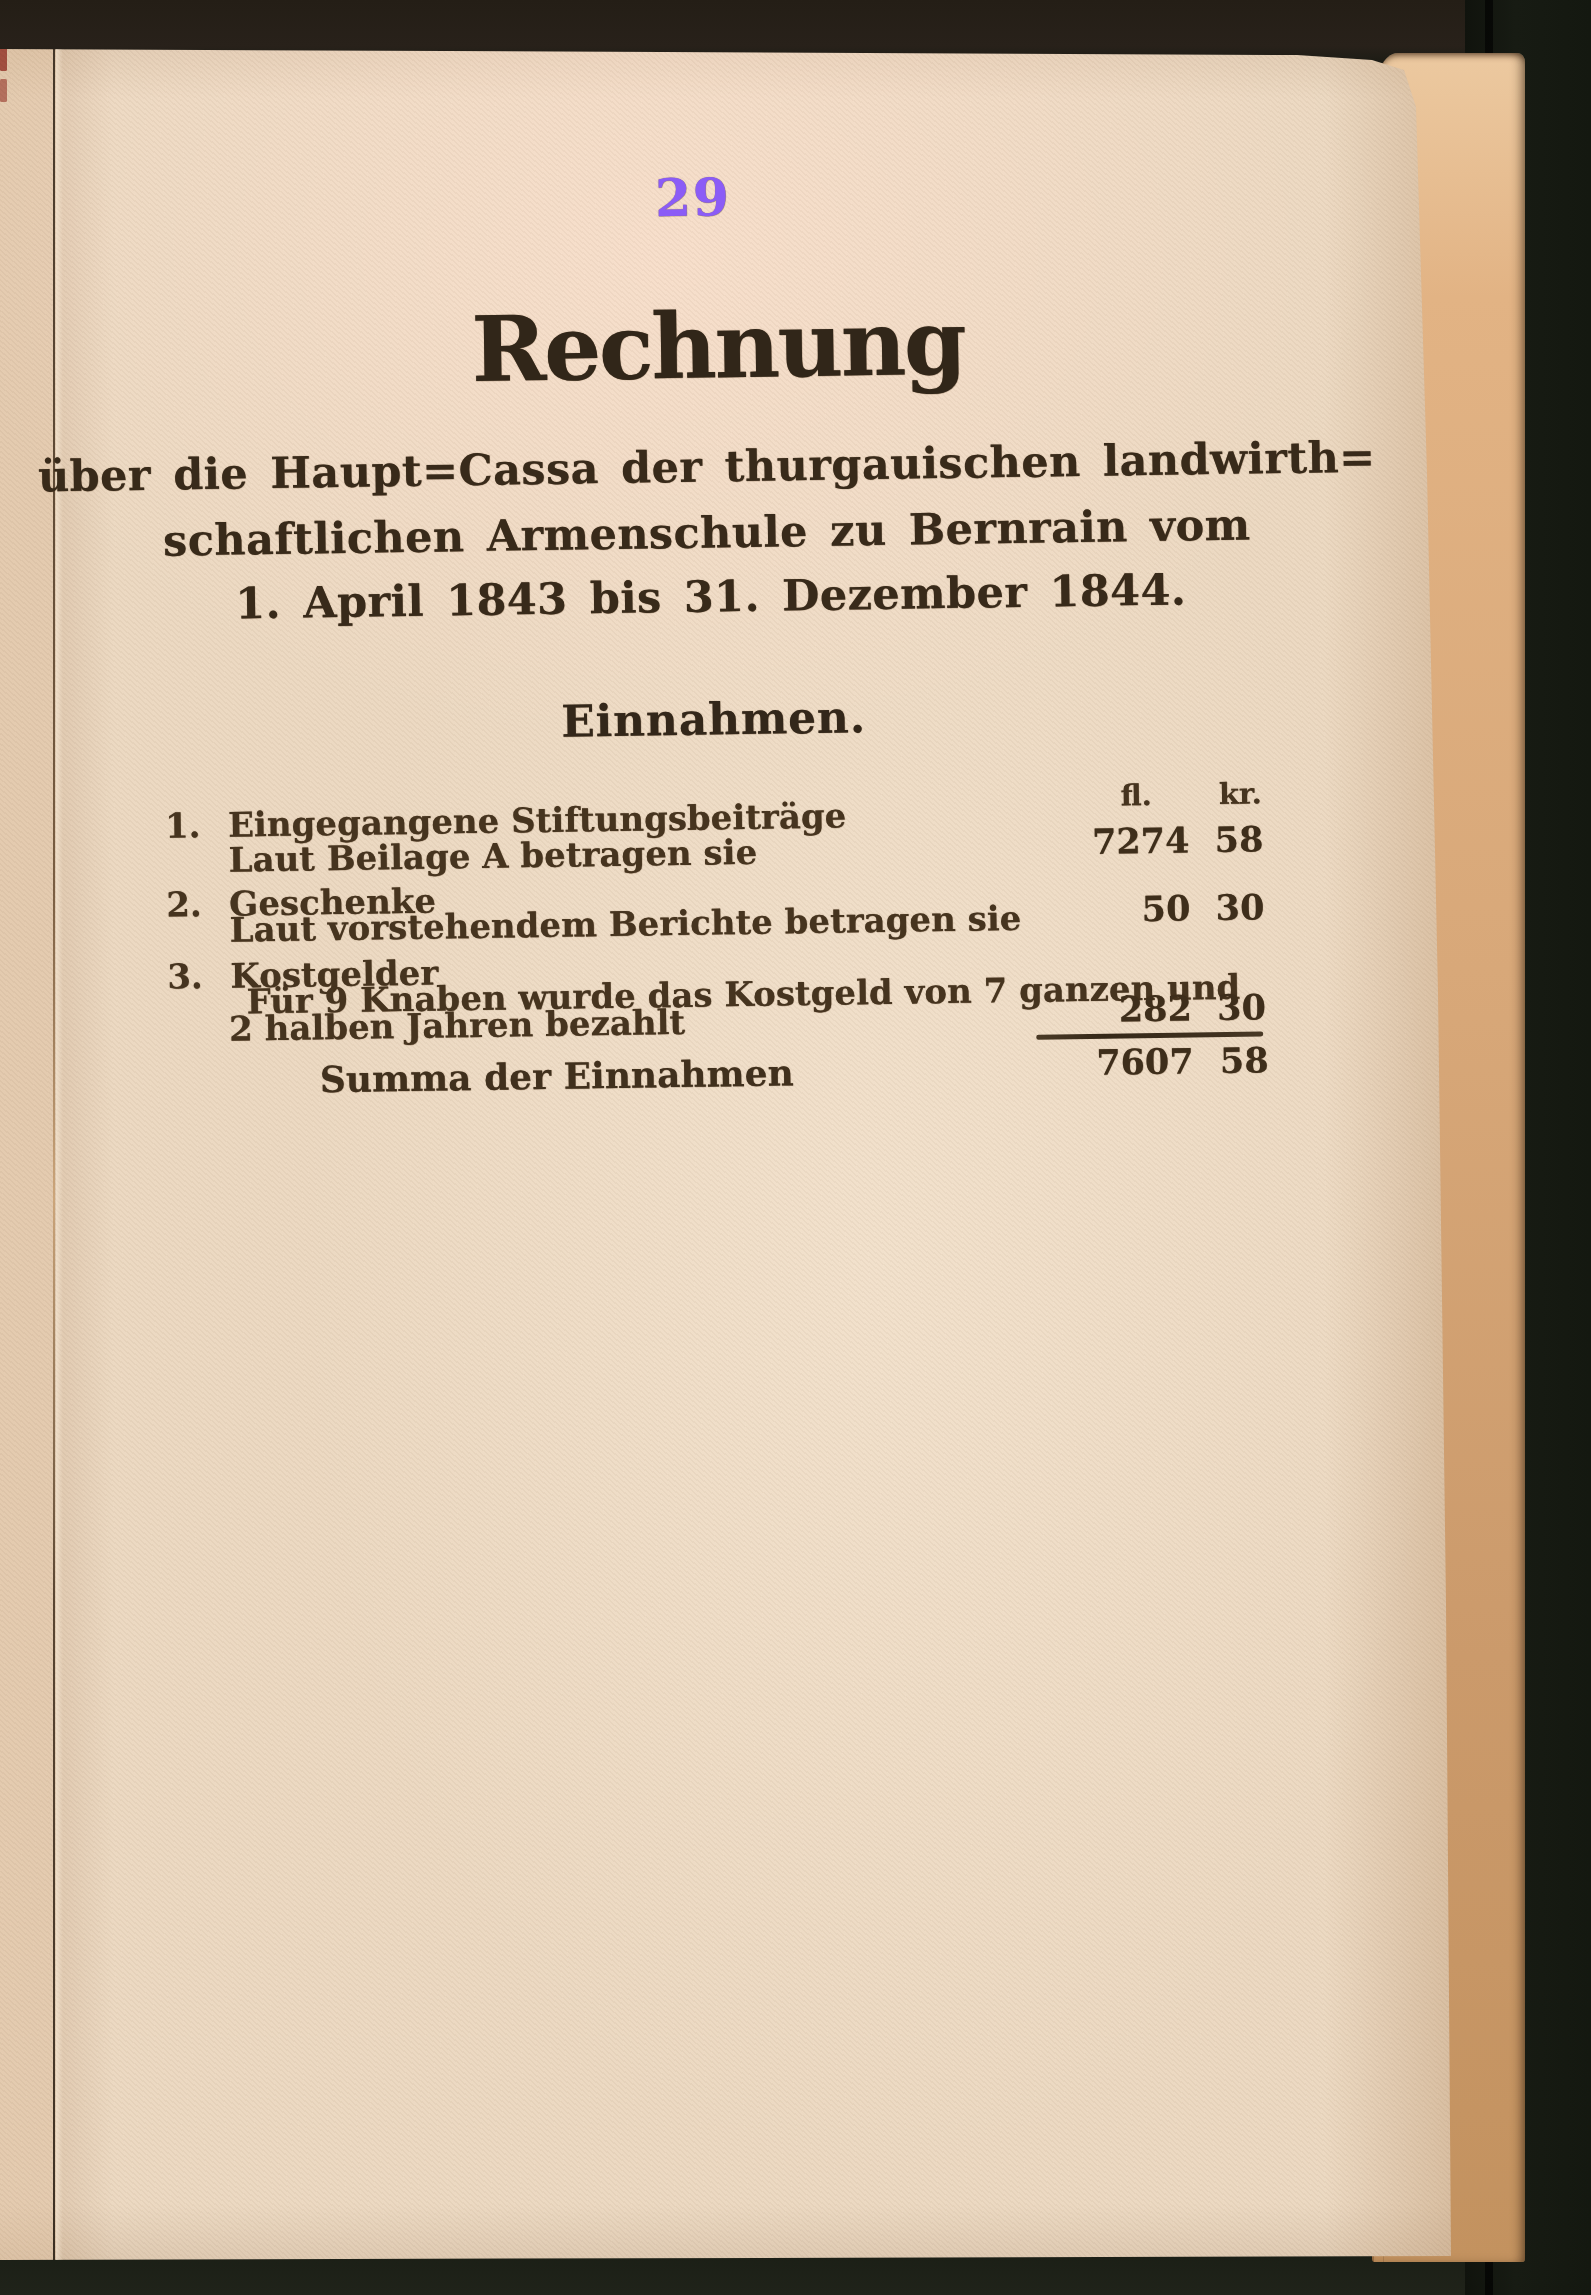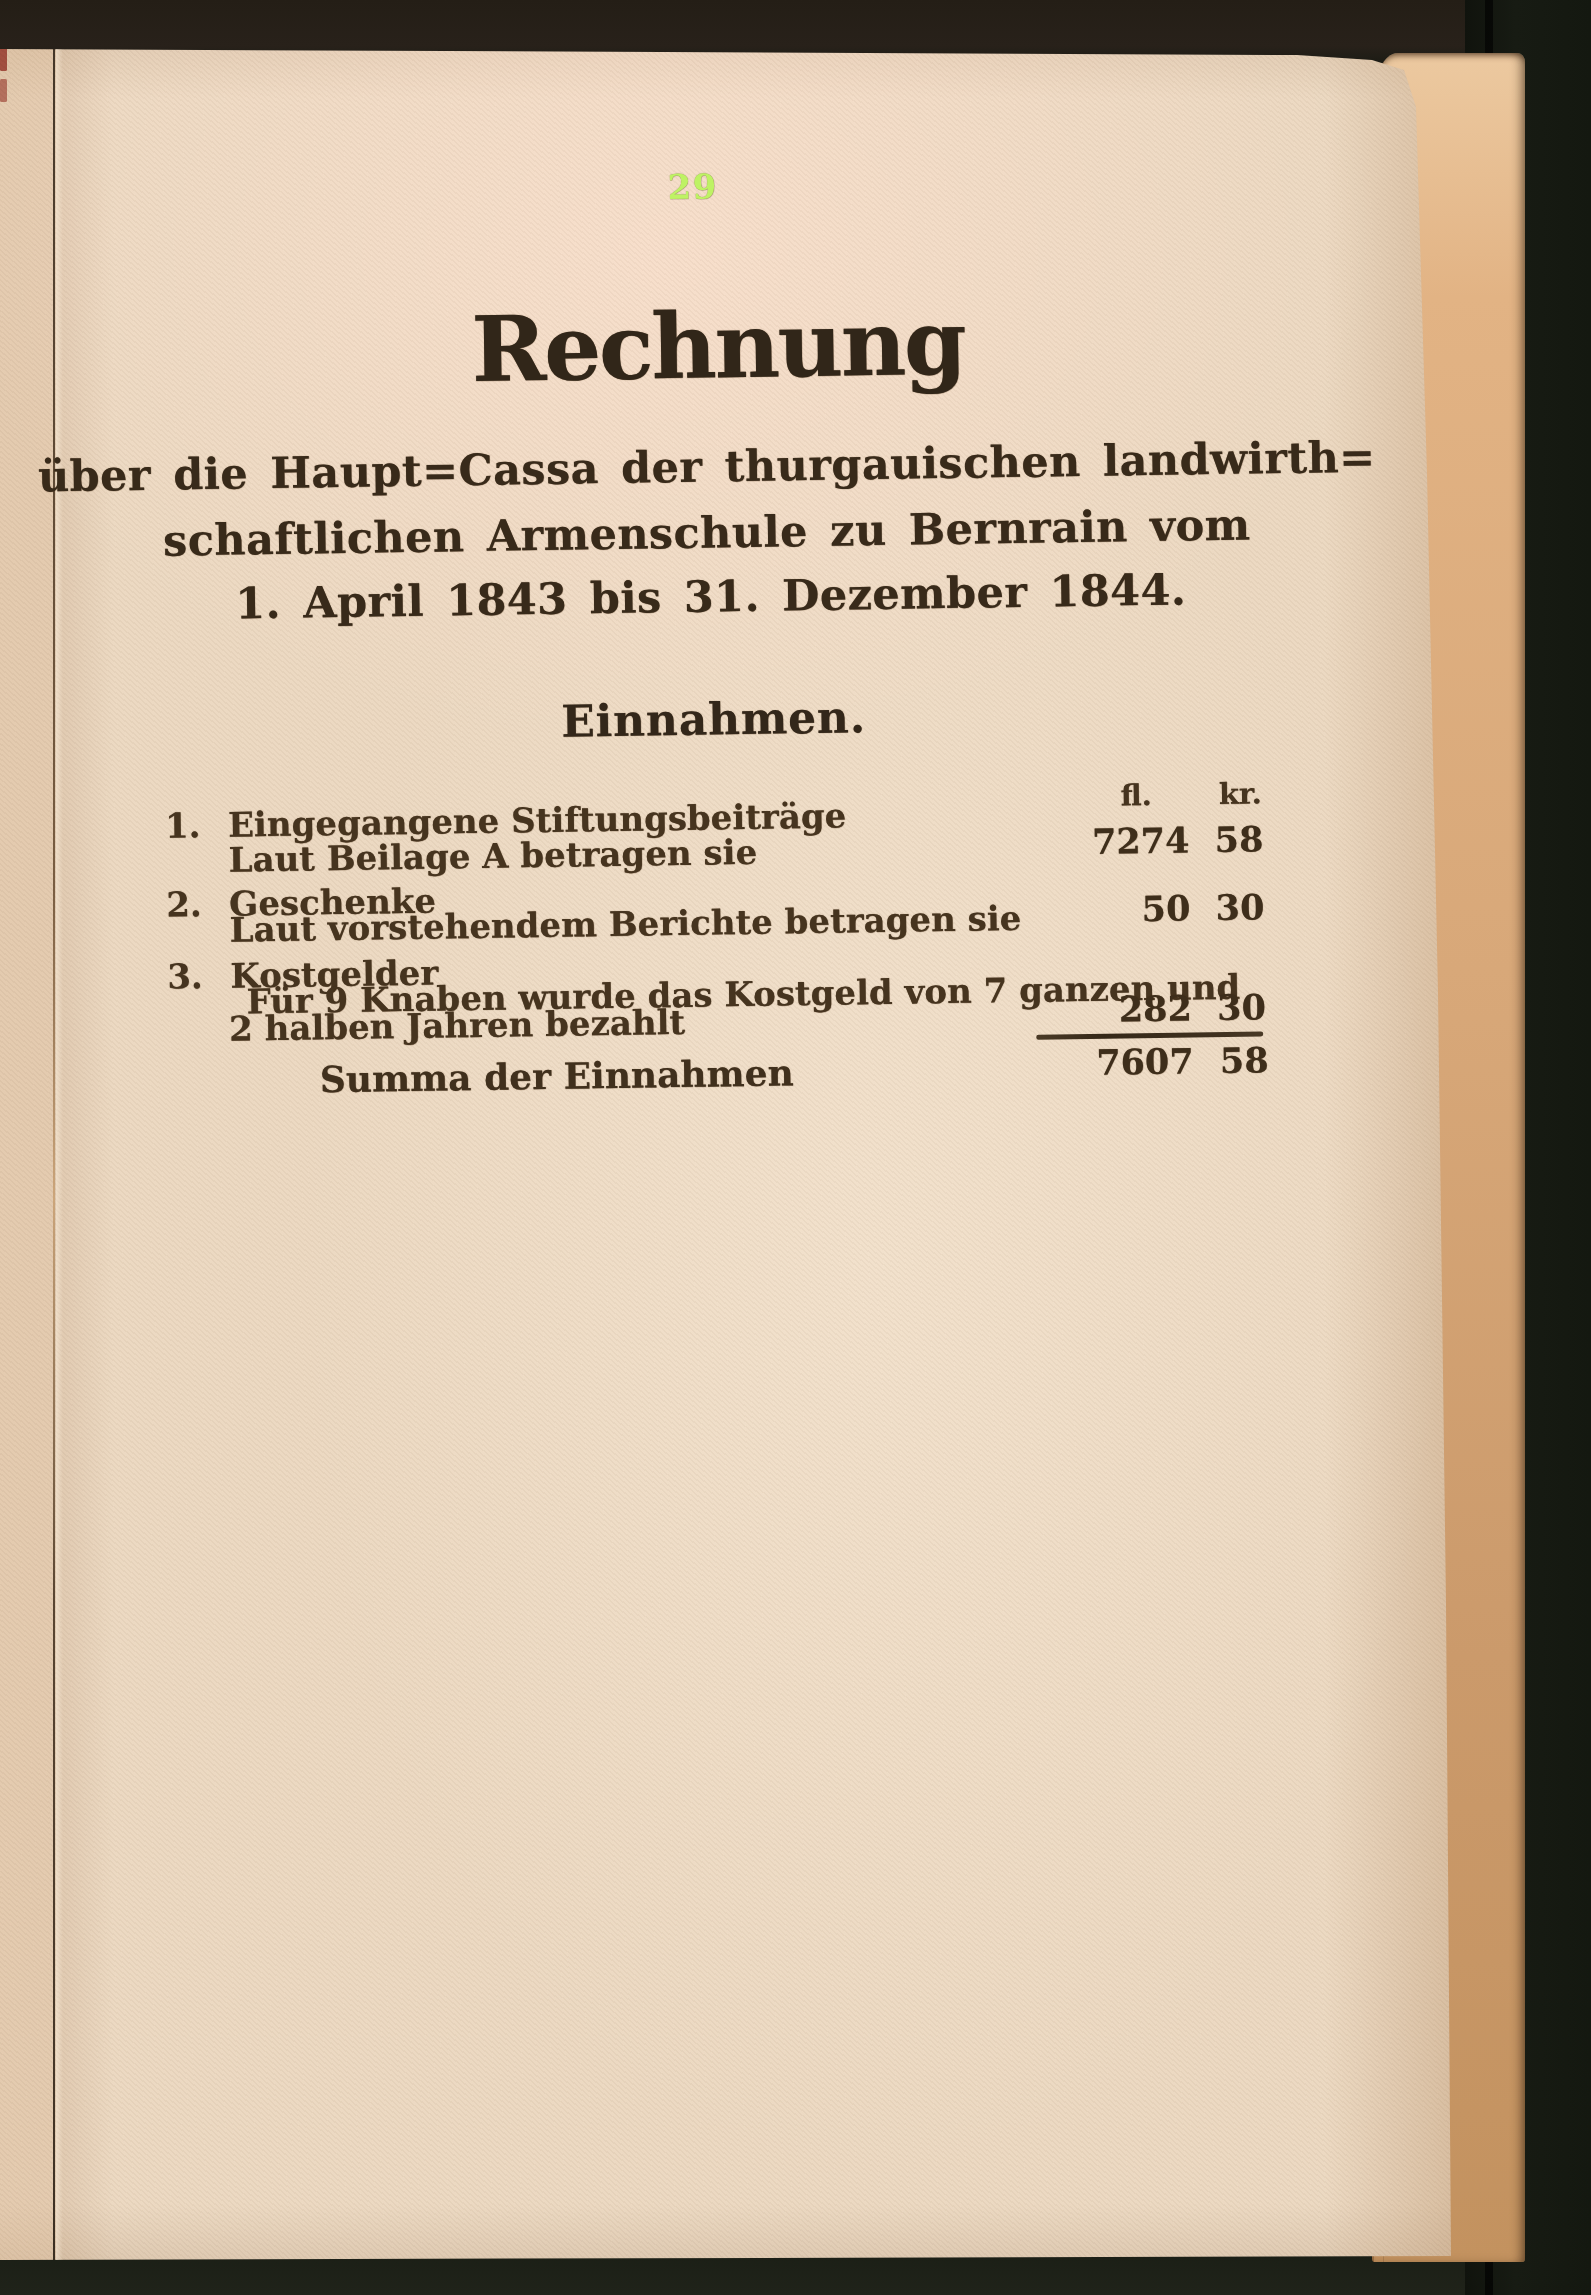--- a/index.html
+++ b/index.html
@@ -86,21 +86,21 @@
   .content{
     position:absolute;inset:0;
     transform:rotate(-0.85deg);
     transform-origin:748px 954px;
     color:#3c2d1c;
   }
   .line{position:absolute;white-space:nowrap;font-weight:700;}
   .centered{transform:translateX(-50%);}
   .ink{text-shadow:0 0 0.9px rgba(70,45,20,.55), 0.4px 0.4px 0 rgba(70,45,20,.25);}
 
-  .page-number{font-size:34px;letter-spacing:1.5px;color:#bef264;}
+  .page-number{font-size:52px;letter-spacing:1.5px;color:#8b5cf6;}
   .doc-title{font-size:90px;letter-spacing:-2.3px;color:#312619;}
   .subtitle{font-size:43px;word-spacing:6.9px;letter-spacing:0.4px;color:#382a1a;}
   .section-heading{font-size:44px;letter-spacing:0.8px;color:#33271a;}
 
   .tbl{font-size:34px;color:#46341f;}
   .amount{font-size:35px;color:#3e2e1b;text-align:right;width:168px;}
   .col-head{font-size:29px;color:#46341f;text-align:right;width:92px;}
   .sum-label{font-size:36px;color:#40301d;}
   .total-rule{
     position:absolute;left:1035px;top:1039px;width:227px;height:4.6px;

